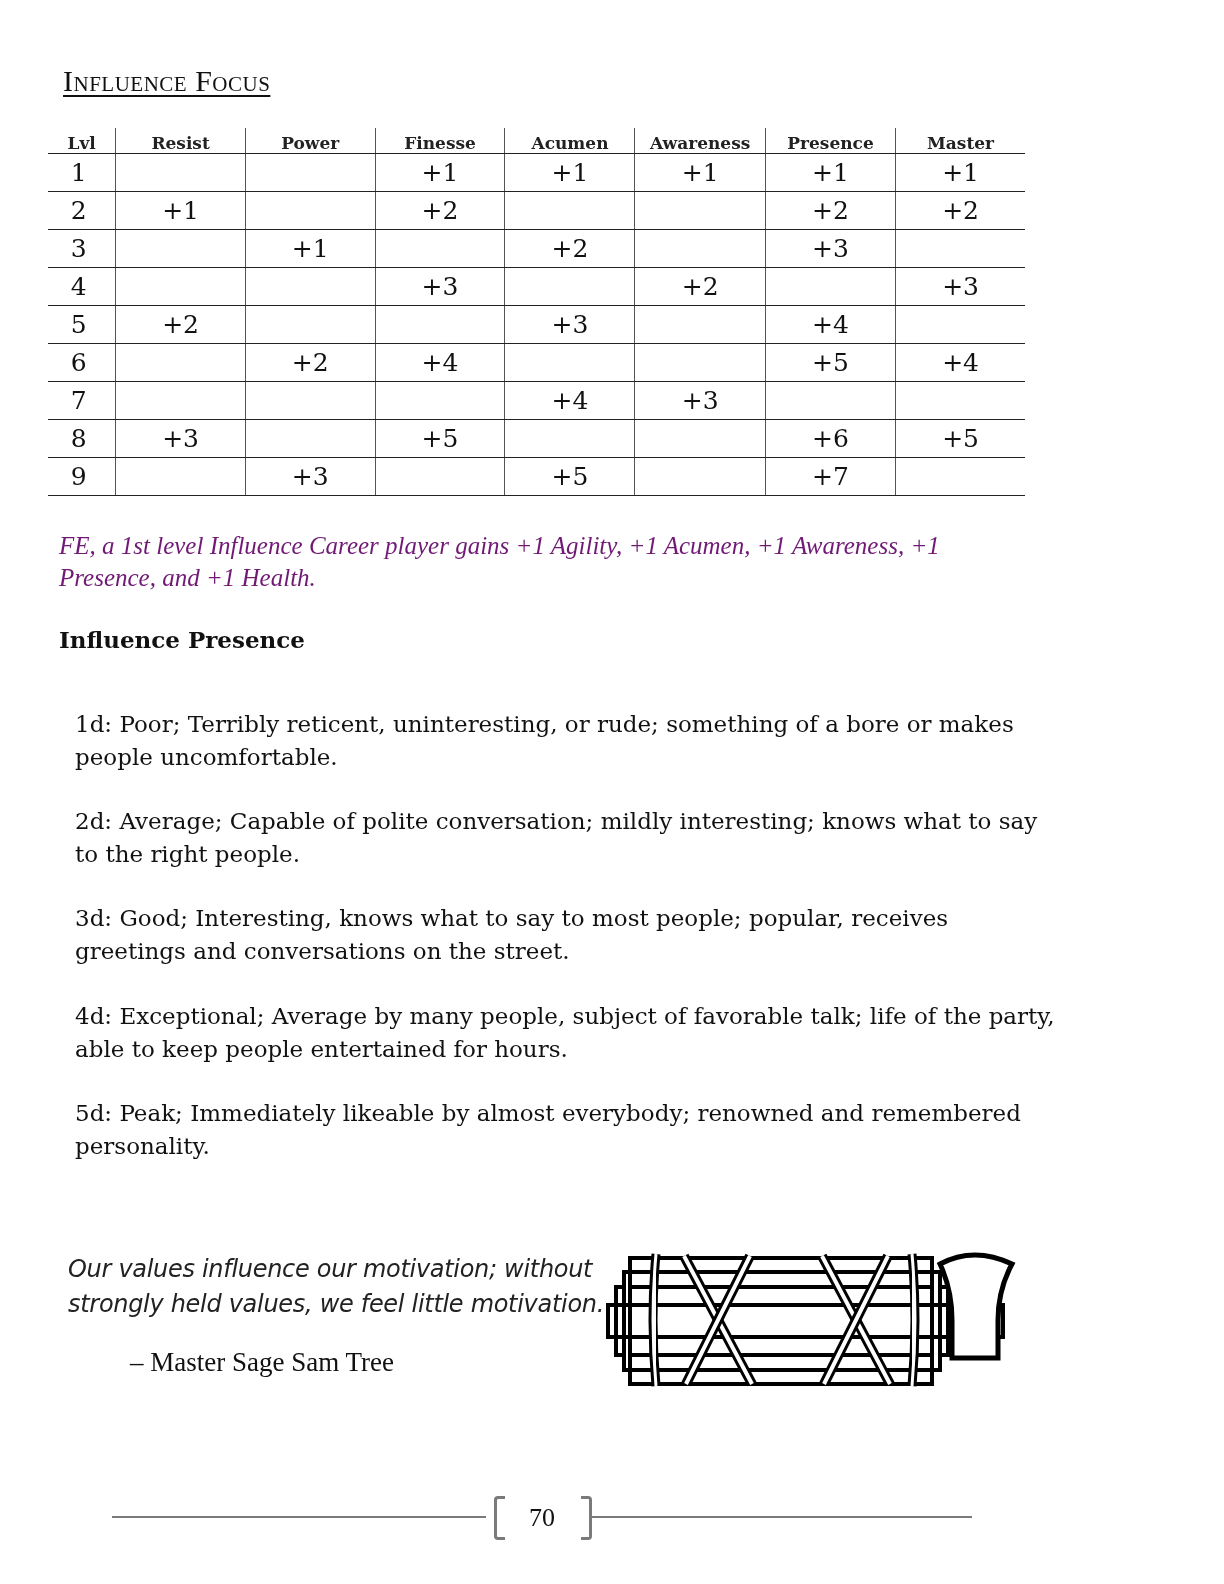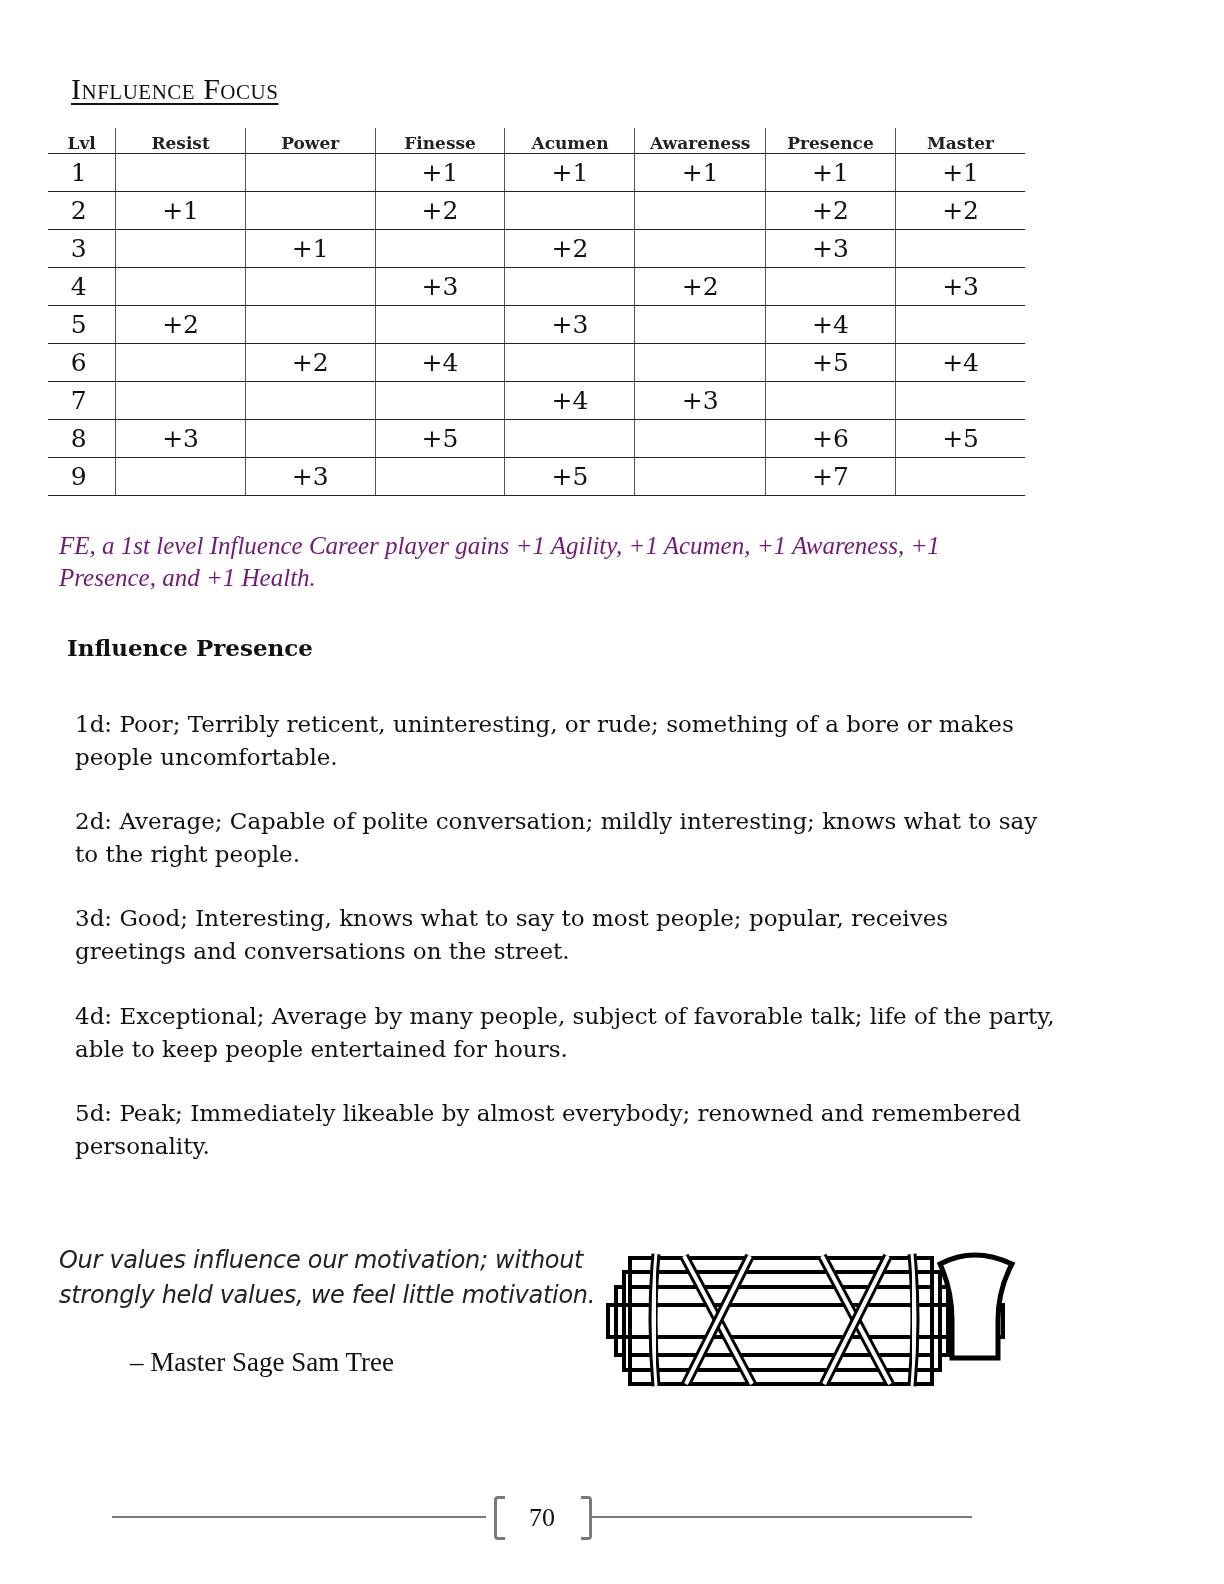--- a/index.html
+++ b/index.html
@@ -4,21 +4,21 @@
   <style>
     html, body { margin: 0; padding: 0; background: #ffffff; }
     body {
       width: 1224px; height: 1584px; position: relative; overflow: hidden;
       font-family: "DejaVu Serif", serif; color: #111;
     }
     .title {
       position: absolute; left: 59px; top: 60px;
       font-family: "Liberation Serif", serif; font-size: 30px; font-variant: small-caps;
       letter-spacing: 0.5px; text-decoration: underline; text-underline-offset: 4px;
-      text-decoration-thickness: 2px; margin: 12px; font-weight: normal; color: #111;
+      text-decoration-thickness: 2px; margin: 4px; font-weight: normal; color: #111;
     }
     table.focus {
       position: absolute; left: 48px; top: 128px;
       border-collapse: collapse; width: 977px;
       font-family: "DejaVu Serif", serif;
     }
     table.focus th {
       font-family: "DejaVu Serif", serif; font-weight: bold; font-size: 17px;
       height: 25px; padding: 0; text-align: center; vertical-align: bottom;
       border-left: 1.5px solid #555; border-bottom: 1.5px solid #222; color: #222;
@@ -30,29 +30,29 @@
       font-family: "DejaVu Serif", serif; color: #111; width: 130px;
     }
     table.focus td:first-child { border-left: none; width: 62px; text-align: center; padding-right: 6px; }
     table.focus tr.last td { border-bottom: none; height: 34px; vertical-align: bottom; }
     .note {
       position: absolute; left: 59px; top: 530px; width: 960px;
       font-family: "Liberation Serif", serif; font-style: italic; font-size: 25px;
       line-height: 32px; margin: 0; color: #701a75;
     }
     .section-heading {
-      position: absolute; left: 59px; top: 626px; margin: 8px;
+      position: absolute; left: 59px; top: 626px; margin: 0;
       font-family: "DejaVu Serif", serif; font-weight: bold; font-size: 23px; color: #111;
     }
     .para {
       position: absolute; left: 59px; width: 980px; margin: 16px;
       font-family: "DejaVu Serif", serif; font-size: 23px; line-height: 33px; color: #111;
     }
     .quote {
-      position: absolute; left: 59px; top: 1243px; width: 540px; margin: 0;
+      position: absolute; left: 59px; top: 1243px; width: 540px; margin: 9px;
       font-family: "DejaVu Sans", sans-serif; font-size: 24px; line-height: 35px;
       color: #222; font-style: italic; letter-spacing: -0.3px;
     }
     .attribution {
       position: absolute; left: 130px; top: 1347px; margin: 0;
       font-family: Liberation Serif, serif; font-size: 27px; color: #111;
     }
     .emblem { position: absolute; left: 604px; top: 1250px; width: 416px; height: 140px; }
     .footer-line { position: absolute; top: 1516px; height: 2px; background: #7a7a7a; }
     .page-num {

